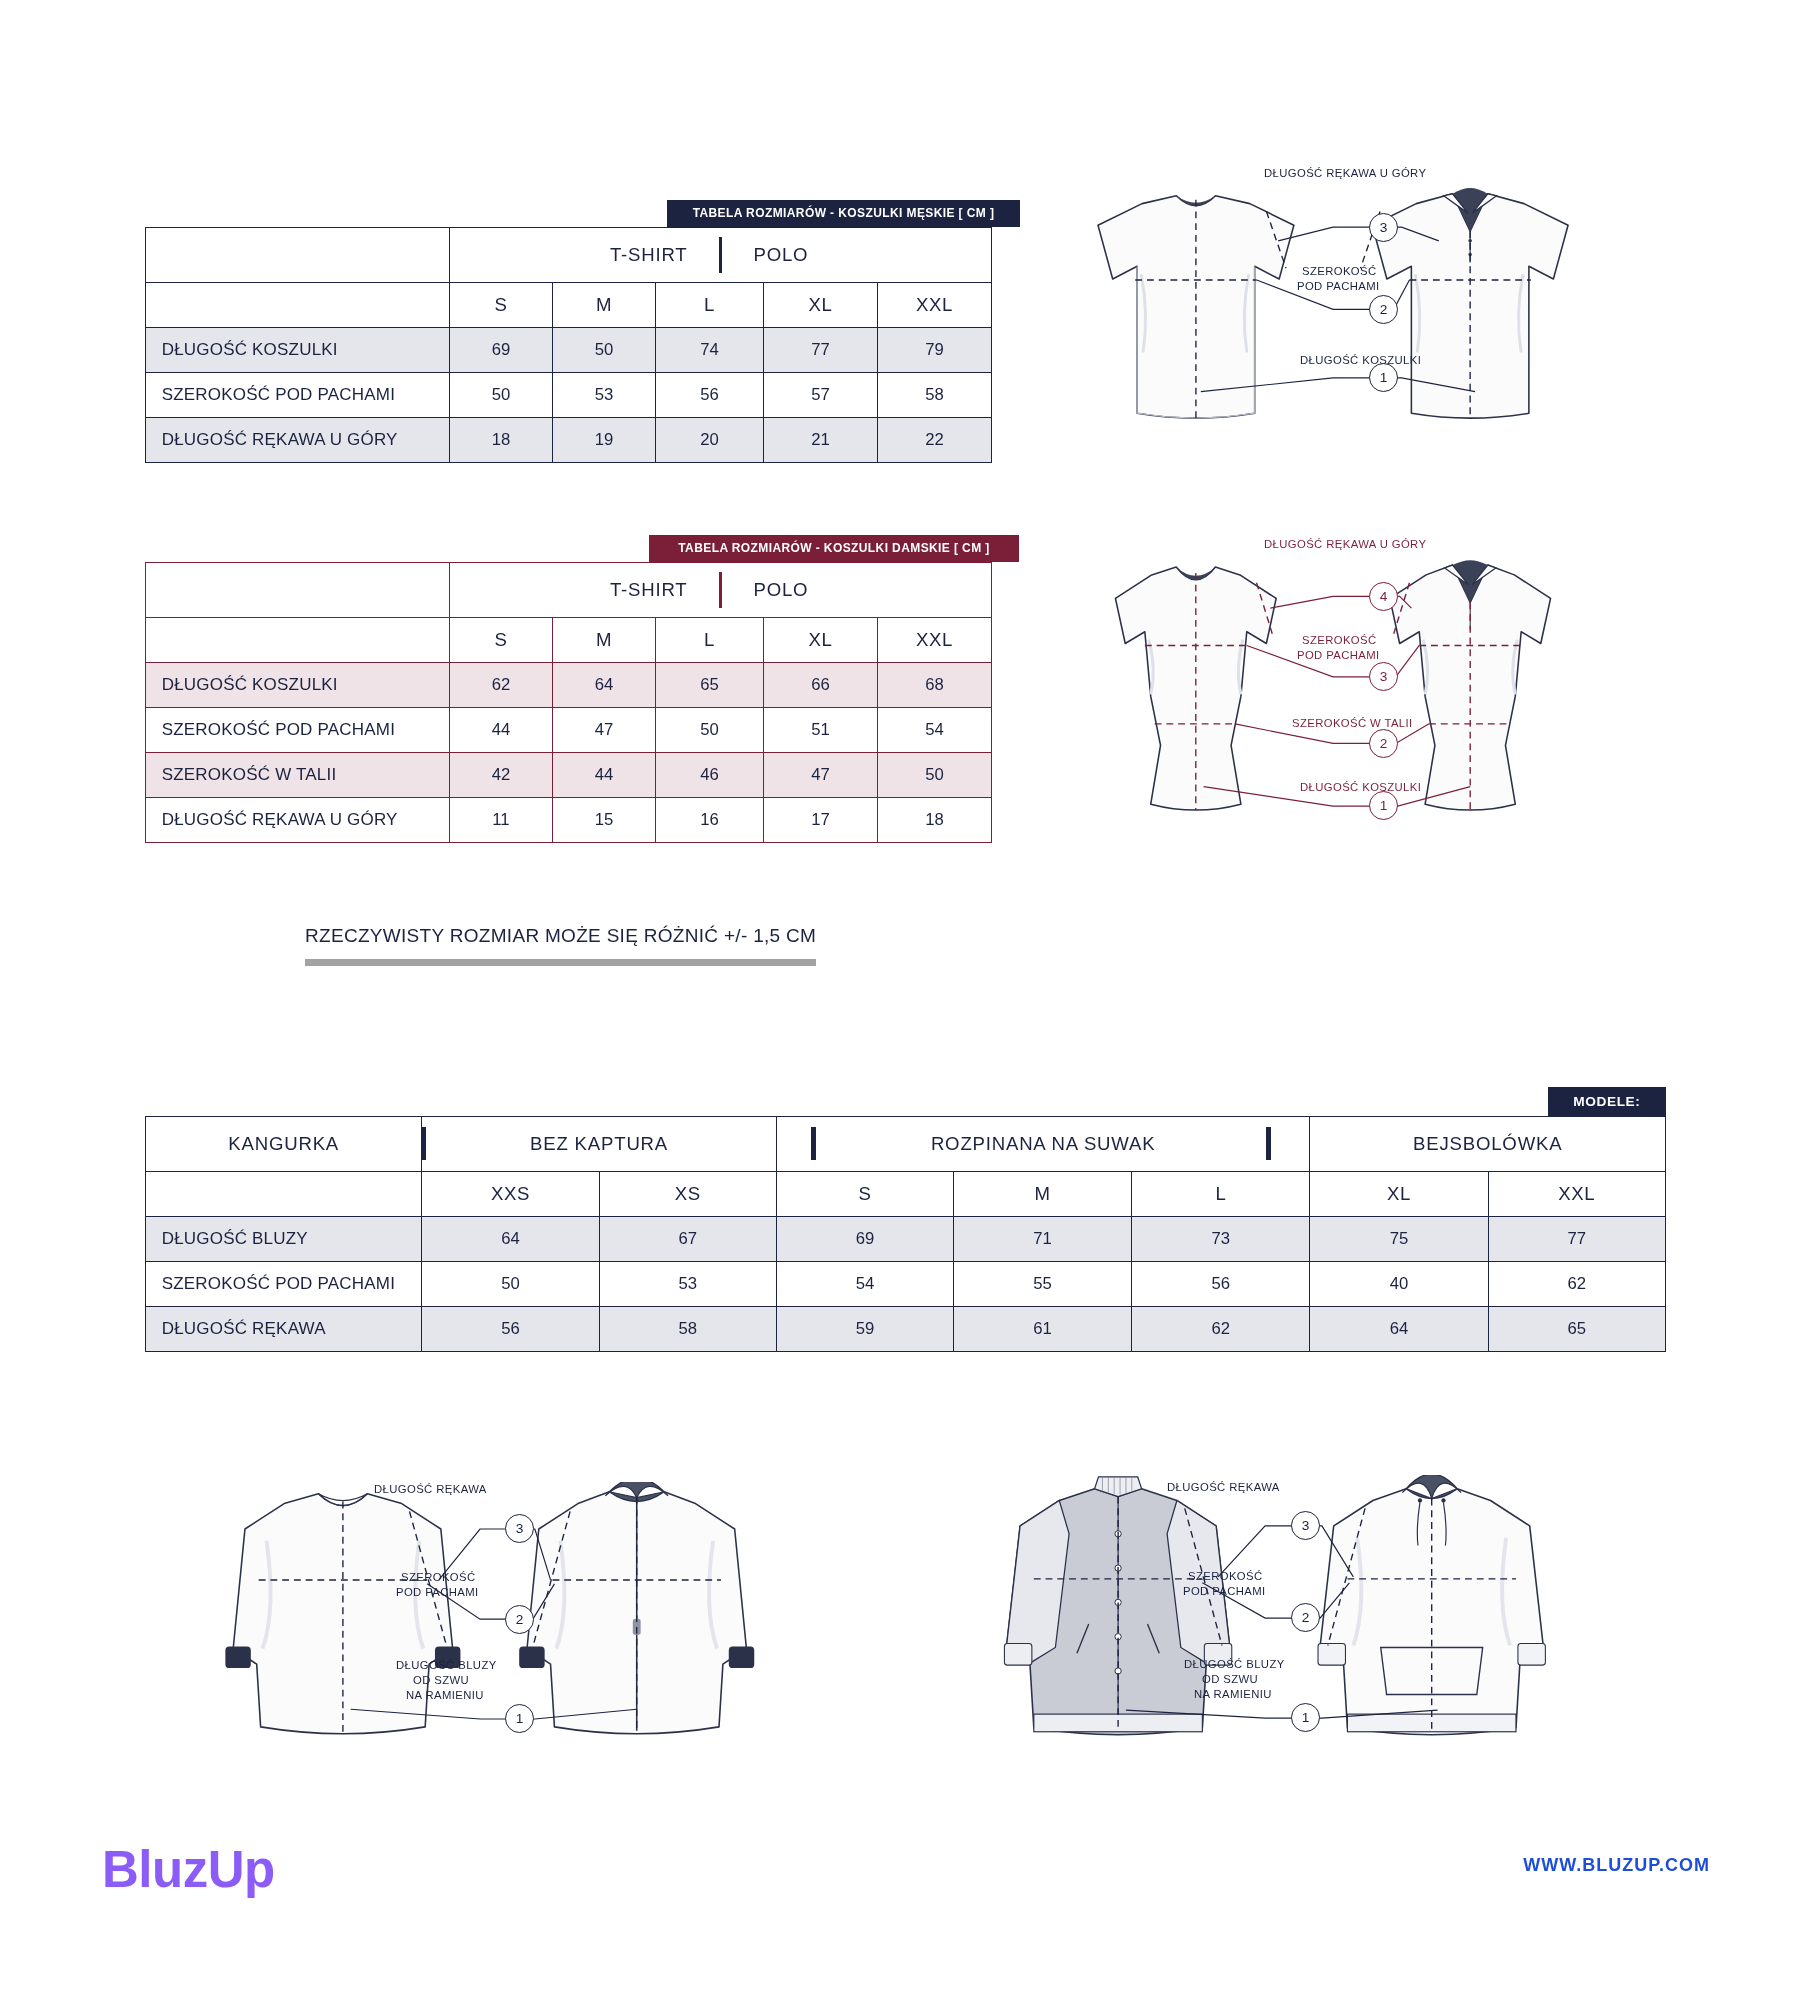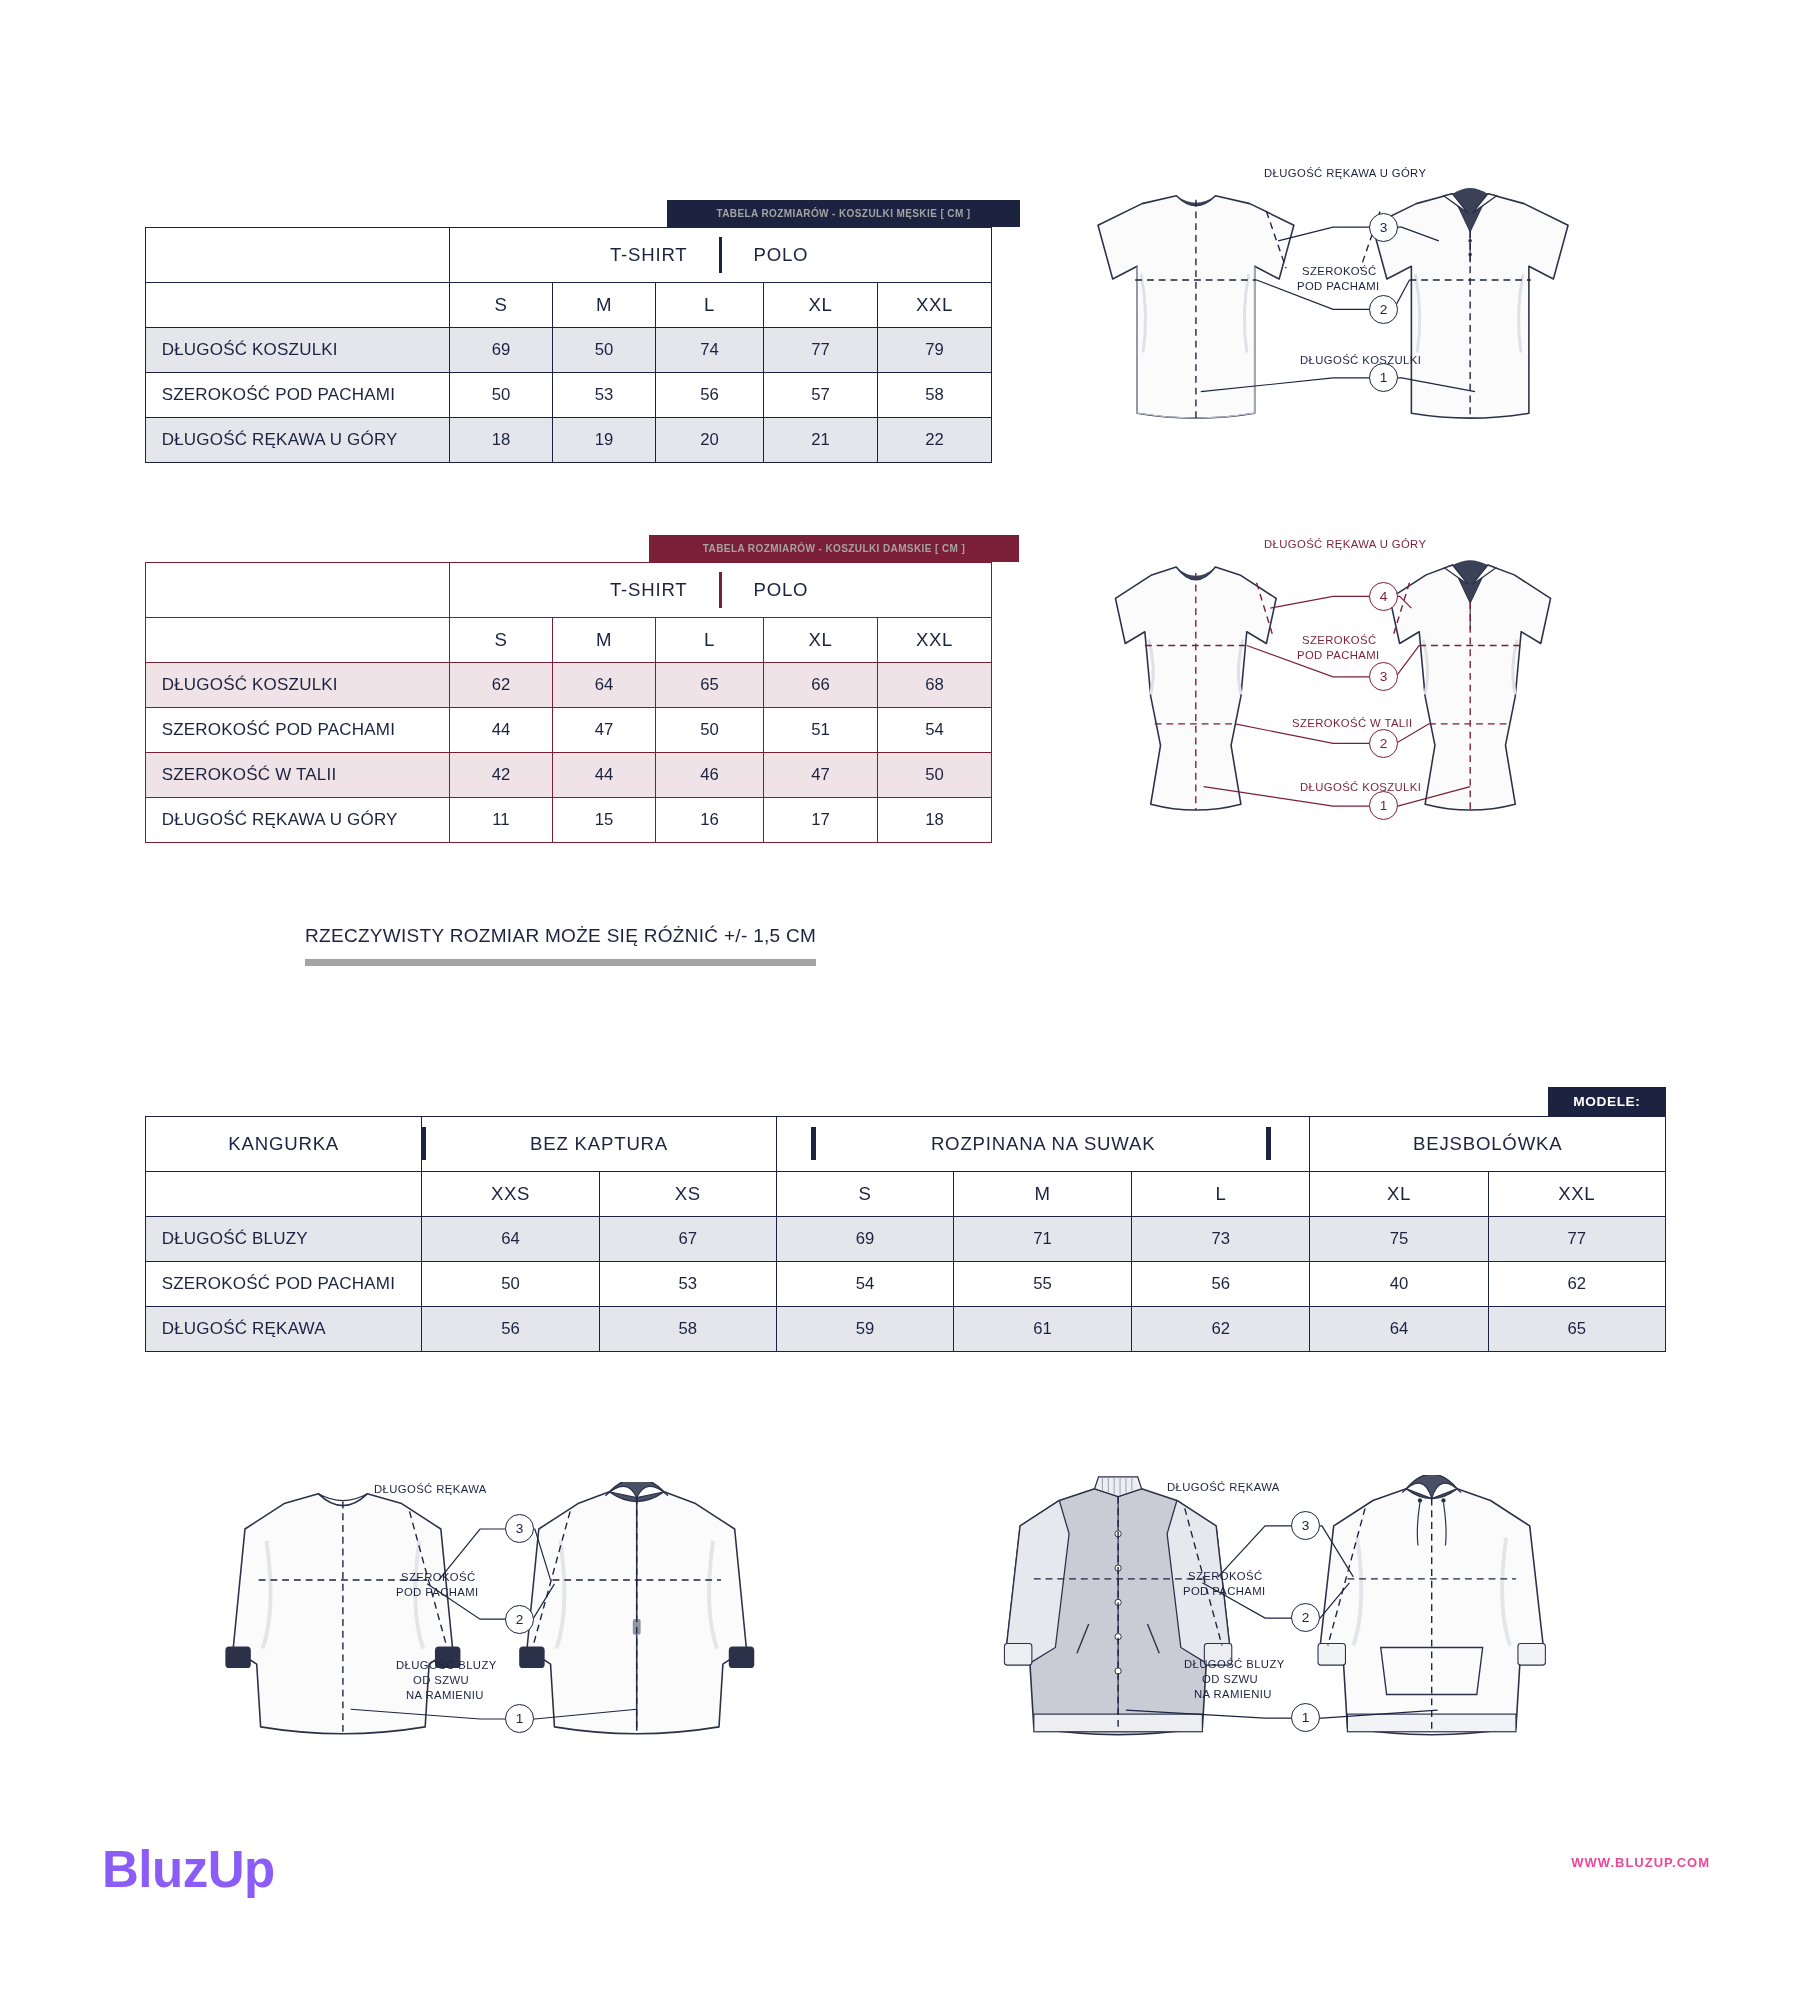--- a/index.html
+++ b/index.html
@@ -30,22 +30,22 @@
     white-space: nowrap;
   }
 
   
   .caption-bar {
     position: absolute;
     height: 26.5px;
     display: flex;
     align-items: center;
     justify-content: center;
-    color: #a3a3a3;
-    font-size: 10px;
+    color: #ffffff;
+    font-size: 12px;
     font-weight: bold;
     letter-spacing: 0.4px;
     padding: 0 17.6px;
     white-space: nowrap;
   }
   .cap-navy { background: #1c2340; }
   .cap-wine { background: #7b1f38; }
 
   
   table.size-table {
@@ -170,24 +170,24 @@
     top: 1840px;
     font-size: 51px;
     font-weight: bold;
     letter-spacing: -0.5px;
     color: #8b5cf6;
   }
   .footer-url {
     position: absolute;
     right: 102px;
     top: 1855px;
-    font-size: 13px;
+    font-size: 18px;
     font-weight: bold;
     letter-spacing: 1px;
-    color: #ec4899;
+    color: #1d4ed8;
   }
 
   svg { display: block; }
 </style>
 </head>
 <body>
 
 <div class="page">
 
 

